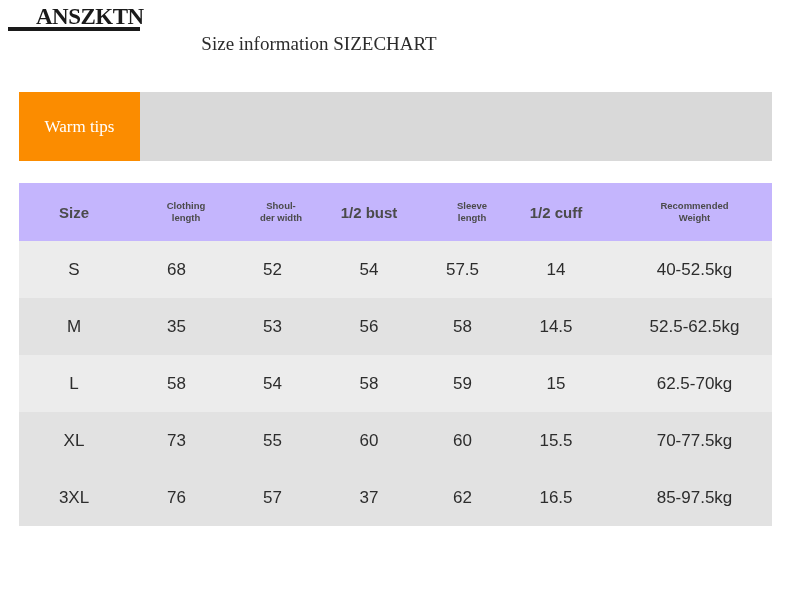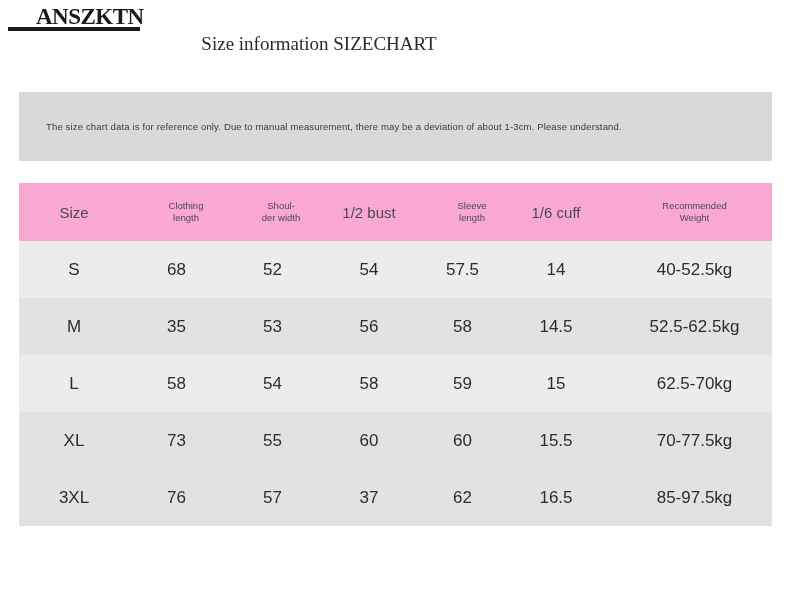--- a/index.html
+++ b/index.html
@@ -85,22 +85,22 @@
   table.sizechart col.c0 { width: 110px; }
   table.sizechart col.c1 { width: 95px; }
   table.sizechart col.c2 { width: 97px; }
   table.sizechart col.c3 { width: 96px; }
   table.sizechart col.c4 { width: 91px; }
   table.sizechart col.c5 { width: 96px; }
   table.sizechart col.c6 { width: 168px; }
 
   table.sizechart thead th {
     height: 56px;
-    background: #f9a8d4;
-    font-weight: normal;
+    background: #c4b5fd;
+    font-weight: bold;
     color: #4b4b4b;
     vertical-align: middle;
     margin-left: 27px;
   }
   th.hdr-size, th.hdr-bust, th.hdr-cuff {
     font-size: 15px;
     color: #3a3a3a;
     text-align: center;
   }
   th.hdr-two {
@@ -132,21 +132,21 @@
 </style>
 </head>
 <body>
 
 <div class="logo">ANSZKTN</div>
 <div class="logo-bar"></div>
 
 <div class="title">Size information SIZECHART</div>
 
 <div class="tips-row">
-  <div class="tips-text">The size chart data is for reference only. Due to manual measurement, there may be a deviation of about 1-3cm. Please understand.</div>
+  <div class="tips-label">Warm tips</div>
 </div>
 
 <table class="sizechart">
   <colgroup>
     <col class="c0">
       <col class="c1">
       <col class="c2">
       <col class="c3">
       <col class="c4">
       <col class="c5">
@@ -161,21 +161,21 @@
       </th>
       <th class="hdr-two ind-shoulder">
         <div>Shoul-</div>
         <div>der width</div>
       </th>
       <th class="hdr-bust">1/2 bust</th>
       <th class="hdr-two">
         <div>Sleeve</div>
         <div>length</div>
       </th>
-      <th class="hdr-cuff">1/6 cuff</th>
+      <th class="hdr-cuff">1/2 cuff</th>
       <th class="hdr-two ind-weight">
         <div>Recommended</div>
         <div>Weight</div>
       </th>
     </tr>
   </thead>
   <tbody>
     <tr class="even">
       <td class="size">S</td>
       <td>68</td>

